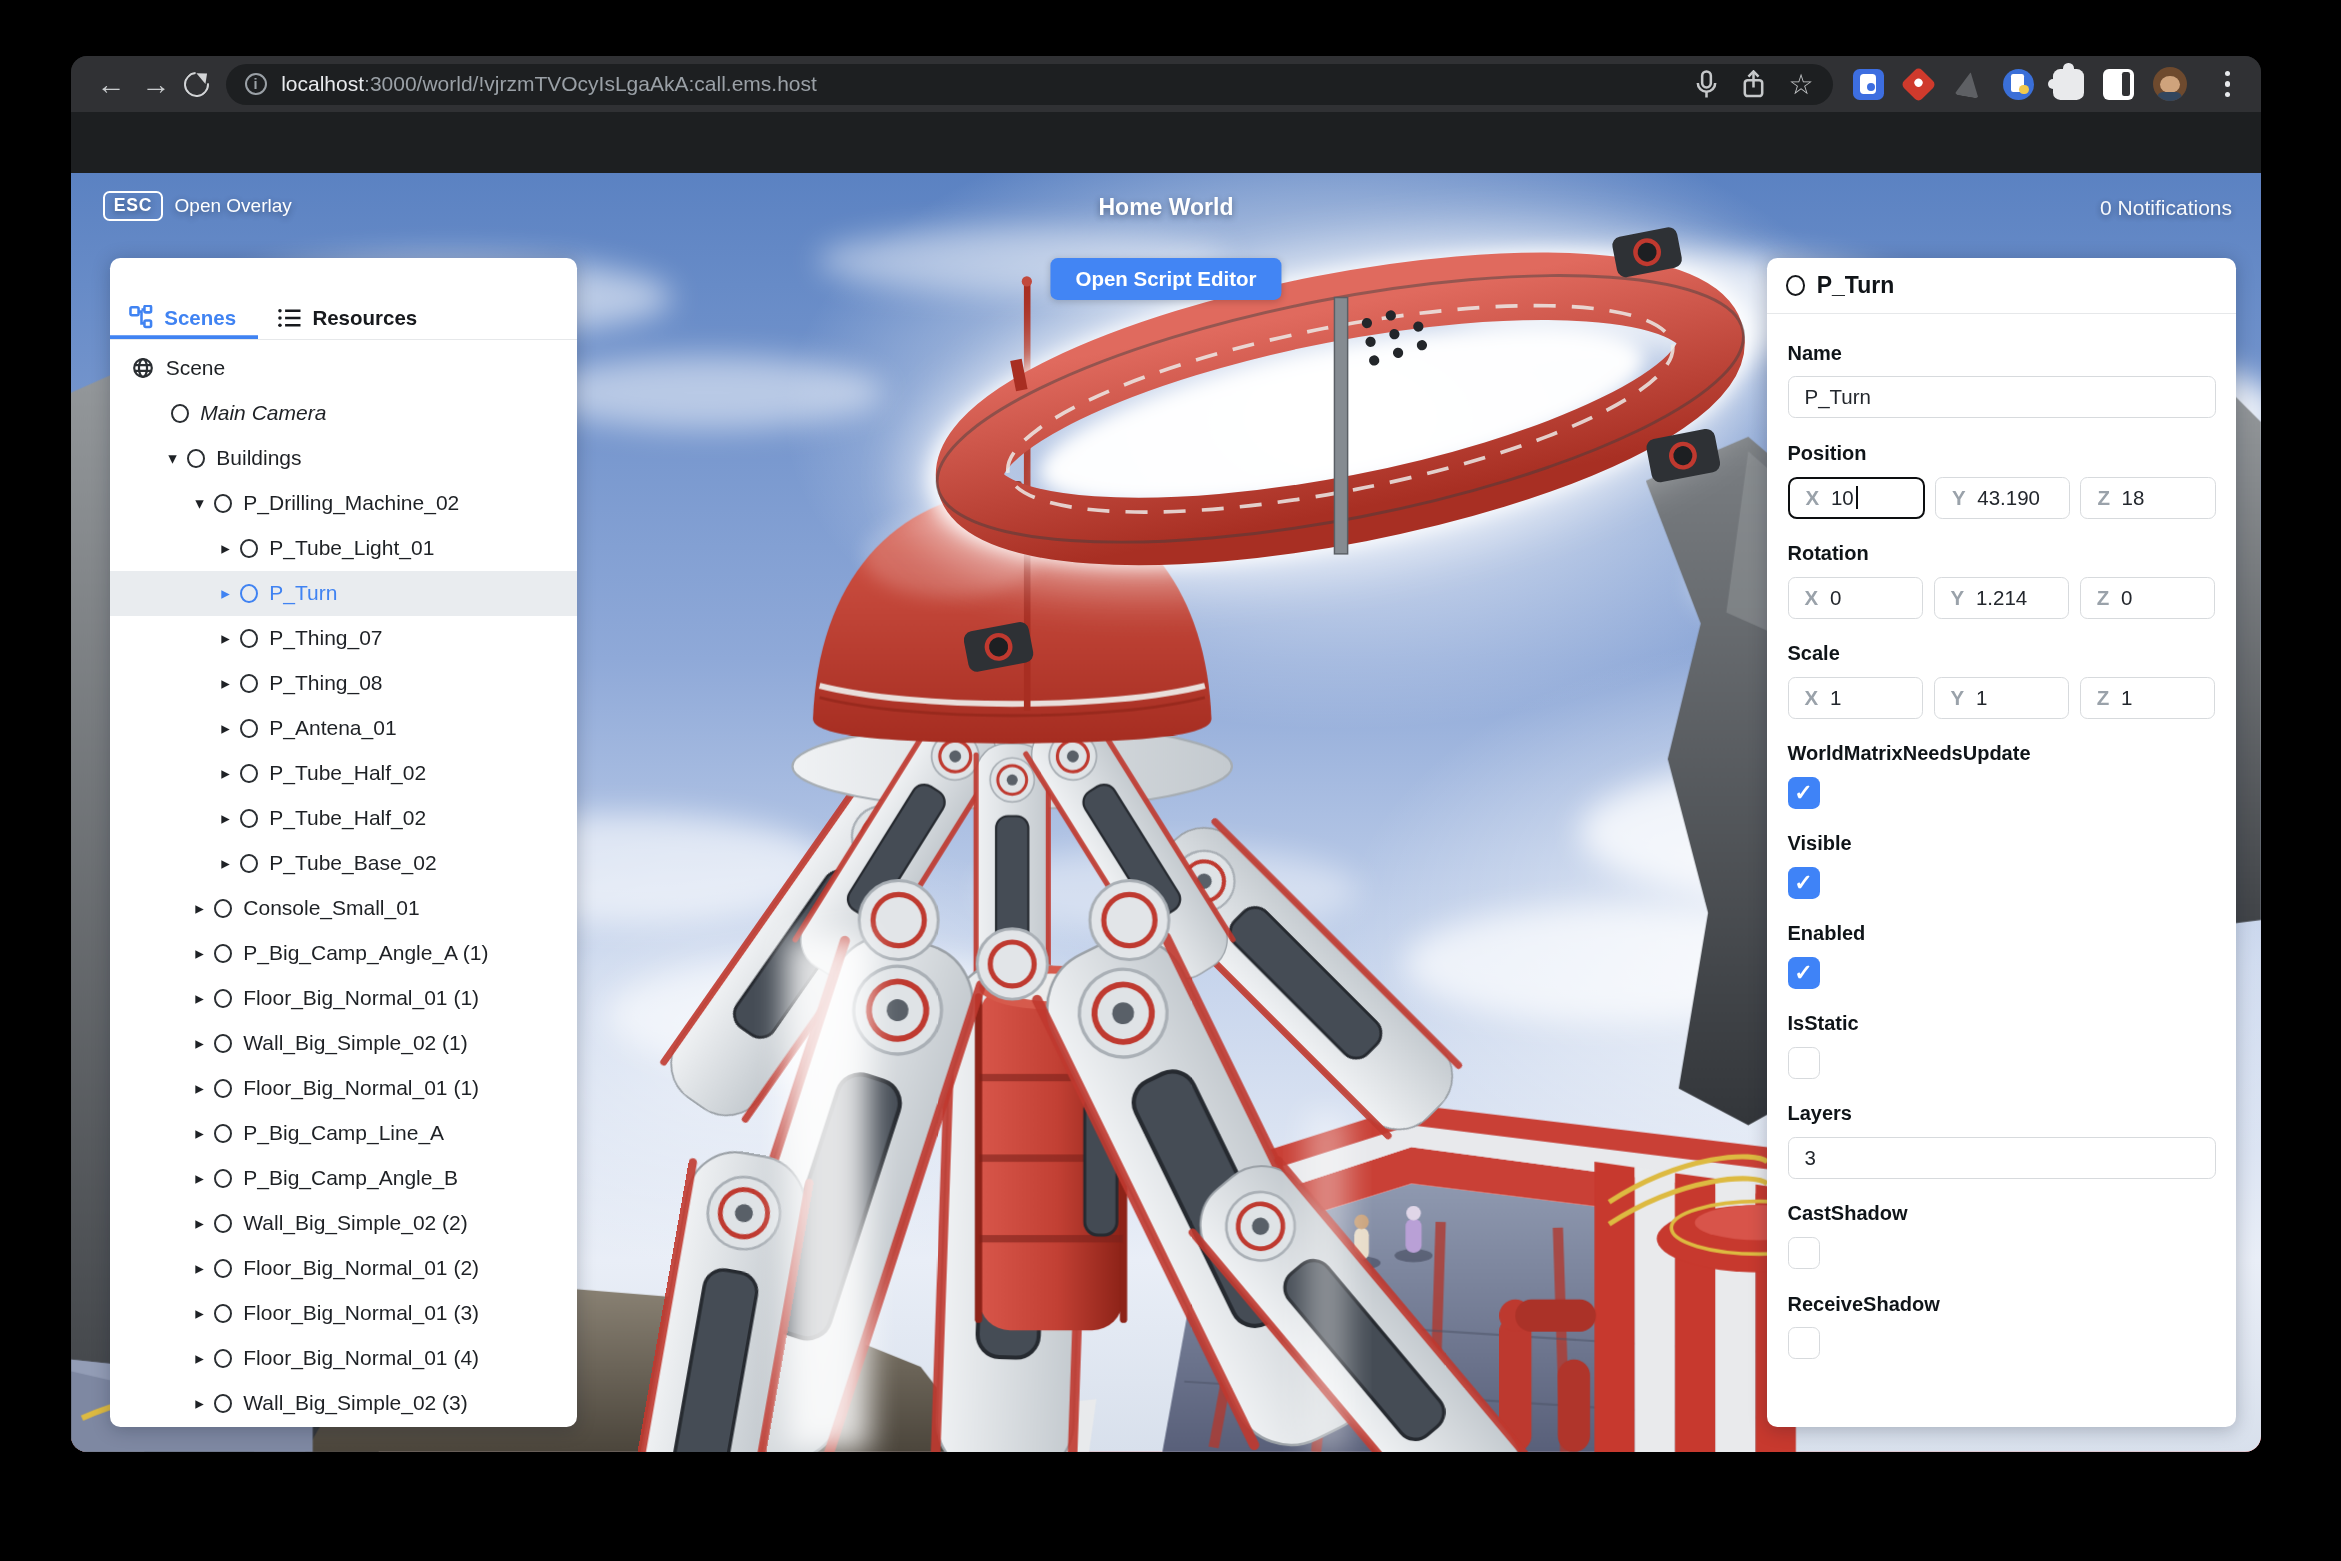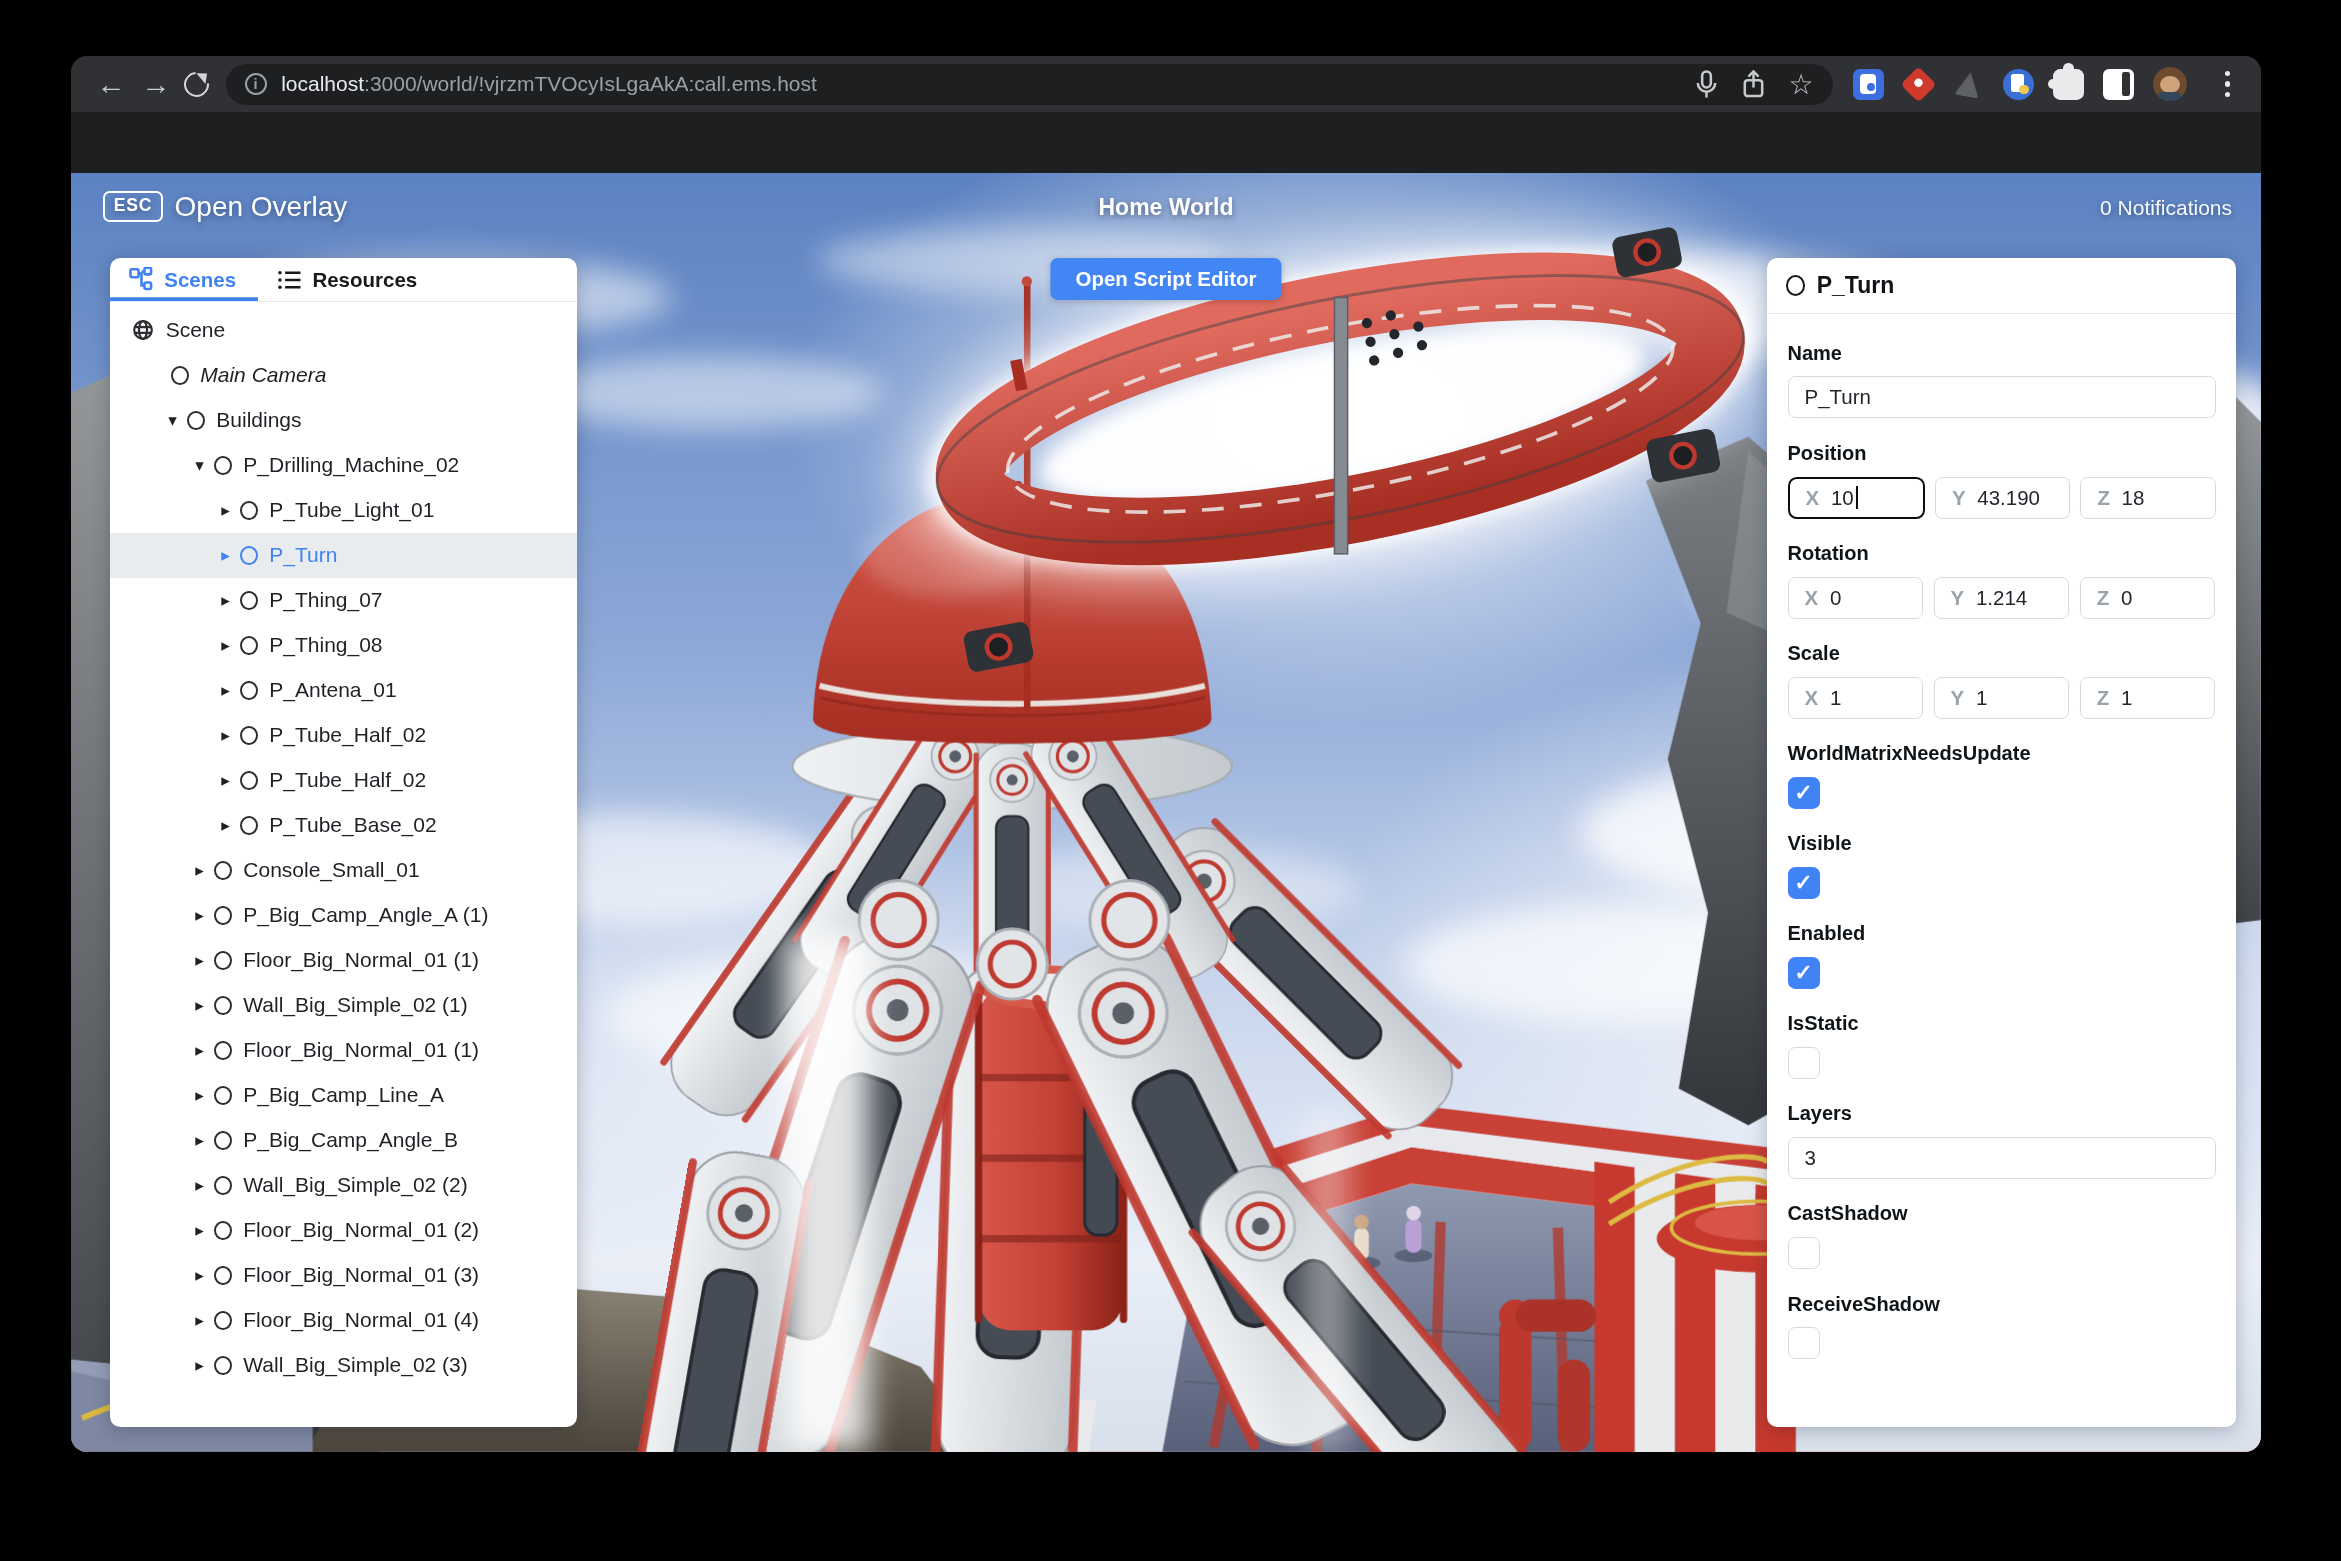--- a/index.html
+++ b/index.html
@@ -65,35 +65,35 @@
   svg.gicon { display:block; }
 
   
   .content { position:absolute; left:0; top:117px; width:2190px; height:1279px; overflow:hidden; background:#ef4444; }
   svg.scene { position:absolute; inset:0; }
 
   
   .hud-text { color:#fff; text-shadow:0 1.5px 5.9px rgba(20,30,50,.45); position:absolute; z-index:3; }
   .esc-wrap { left:32px; top:17.6px; display:flex; align-items:center; gap:11.7px; }
   .esc-key { border:2.2px solid #fff; border-radius:6.6px; padding:2.2px 8.8px 3.7px; font-size:17.6px; font-weight:700; letter-spacing:0.7px; }
-  .esc-label { font-size:28px; font-weight:500; }
+  .esc-label { font-size:19px; font-weight:500; }
   .world-title { left:50%; transform:translateX(-50%); top:20.5px; font-size:23px; font-weight:600; }
   .notif { right:29px; top:23.4px; font-size:21px; font-weight:500; opacity:.95; }
   .script-btn { position:absolute; z-index:3; left:50%; transform:translateX(-50%); top:85px; height:42px;
                 background:#4285f4; color:#fff; border:none; border-radius:7.3px; padding:0 25px;
                 font-size:20.5px; font-weight:700; font-family:"Liberation Sans",sans-serif; box-shadow:0 1.5px 7.3px rgba(0,0,0,.18); }
 
   
   .panel { position:absolute; z-index:4; top:85px; height:1169px; background:#fff; border-radius:10.3px;
            box-shadow:0 2.9px 17.6px rgba(10,20,40,.25); overflow:hidden; }
   .left-panel { left:39px; width:467px; }
   .right-panel { left:1696px; width:469px; }
 
   
-  .lp-tabs { display:flex; height:44px; border-bottom:1.5px solid #e6e8ea; }
+  .lp-tabs { display:flex; height:44px; border-bottom:1.5px solid #e6e8ea;margin-top:38px; }
   .lp-tab { display:flex; align-items:center; gap:10.3px; padding:0 22px 0 19px; font-size:20.5px; font-weight:600; color:#17191d; }
   .lp-tab.active { color:#4083f2; box-shadow:inset 0 -3.7px 0 #4083f2; }
   .tree { padding-top:5.9px; }
   .trow { display:flex; align-items:center; height:45px; font-size:21px; color:#1e2125; white-space:nowrap; }
   .trow.selected { background:#e9ecef; color:#4083f2; }
   .trow .caret { width:29px; text-align:center; font-size:17px; color:#1e2125; flex:0 0 auto; }
   .trow.selected .caret { color:#4083f2; }
   .trow .oc { width:17.6px; height:19px; border:2.2px solid #2b2f33; border-radius:50%; margin-right:11.7px; flex:0 0 auto; }
   .trow.selected .oc { border-color:#4083f2; }
   .trow .gl { margin-right:11.7px; flex:0 0 auto; }

